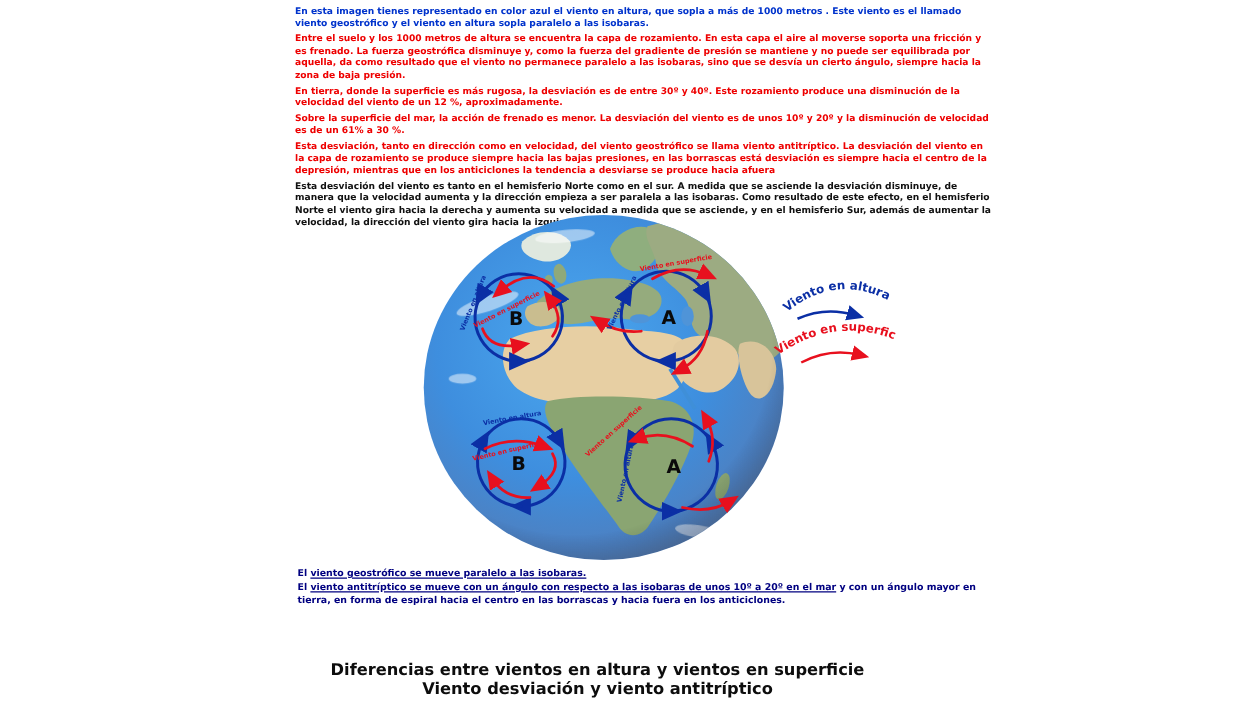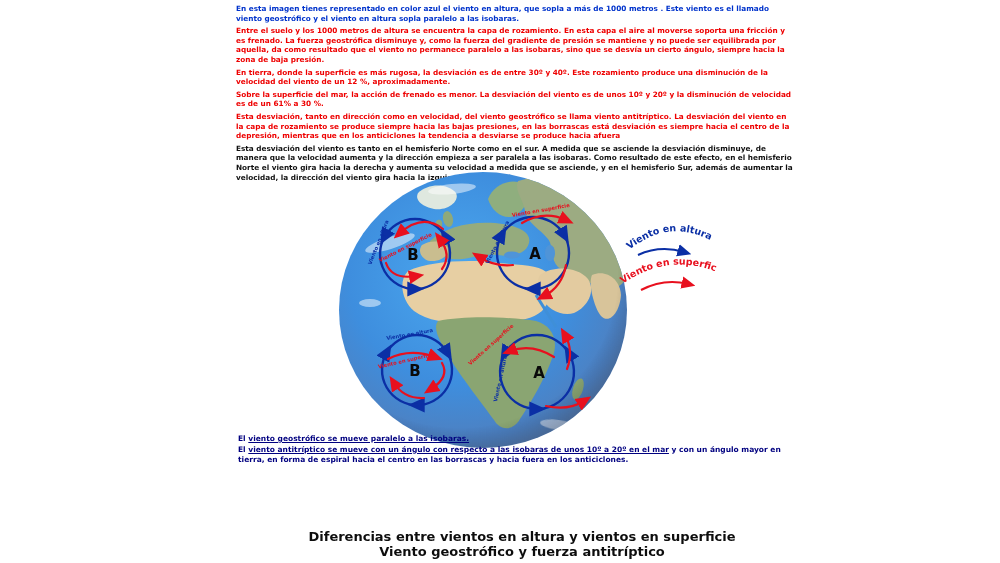--- a/index.html
+++ b/index.html
@@ -5,25 +5,25 @@
   html,body{margin:0;padding:0;background:#fff;}
   #stage{position:relative;width:1000px;height:563px;background:#ffffff;overflow:hidden;
          font-family:"DejaVu Sans","Liberation Sans",sans-serif;border-radius:11px;}
   
   .intro{position:absolute;left:236px;top:4px;width:558px;}
   .intro p{margin:0 0 3px 0;font-size:7.3px;line-height:9.6px;font-weight:bold;letter-spacing:0;}
   .p-blue{color:#0033cc;}
   .p-red{color:#ee0000;}
   .p-black{color:#111111;}
   
-  .notes{position:absolute;left:238px;top:434px;width:560px;}
+  .notes{position:absolute;left:238px;top:454px;width:560px;}
   .notes p{margin:0;font-size:7.5px;line-height:10.6px;font-weight:bold;color:#000080;}
   .notes span.u{text-decoration:underline;}
   
-  .footer{position:absolute;left:0;top:529px;width:956px;text-align:center;padding-left:44px;}
+  .footer{position:absolute;left:0;top:529px;width:956px;text-align:center;}
   .footer div{font-size:13px;line-height:15px;font-weight:bold;color:#0d0d0d;}
   
   #globe-svg{position:absolute;left:330px;top:163px;}
   .cell-letter{font-size:15px;font-weight:bold;fill:#0a0a0a;}
   .lab-blue{fill:#0b2fa5;font-size:5.2px;font-weight:bold;}
   .lab-red{fill:#e8101e;font-size:5.2px;font-weight:bold;}
   .legend-text{font-size:9.5px;font-weight:bold;}
 </style>
 </head>
 <body>
@@ -182,16 +182,16 @@
     </g>
   </svg>
 
   <div class="notes">
     <p><span>El </span><span class="u">viento geostrófico se mueve paralelo a las isobaras.</span></p>
     <p><span>El </span><span class="u">viento antitríptico se mueve con un ángulo con respecto a las isobaras de unos 10º a 20º en el mar</span><span> y con un ángulo mayor en tierra, en forma de espiral hacia el centro en las borrascas y hacia fuera en los anticiclones.</span></p>
   </div>
 
   <div class="footer">
     <div>Diferencias entre vientos en altura y vientos en superficie</div>
-    <div>Viento geostrófico y fuerza antitríptico</div>
+    <div>Viento desviación y viento antitríptico</div>
   </div>
 
 </div>
 
 </body></html>

